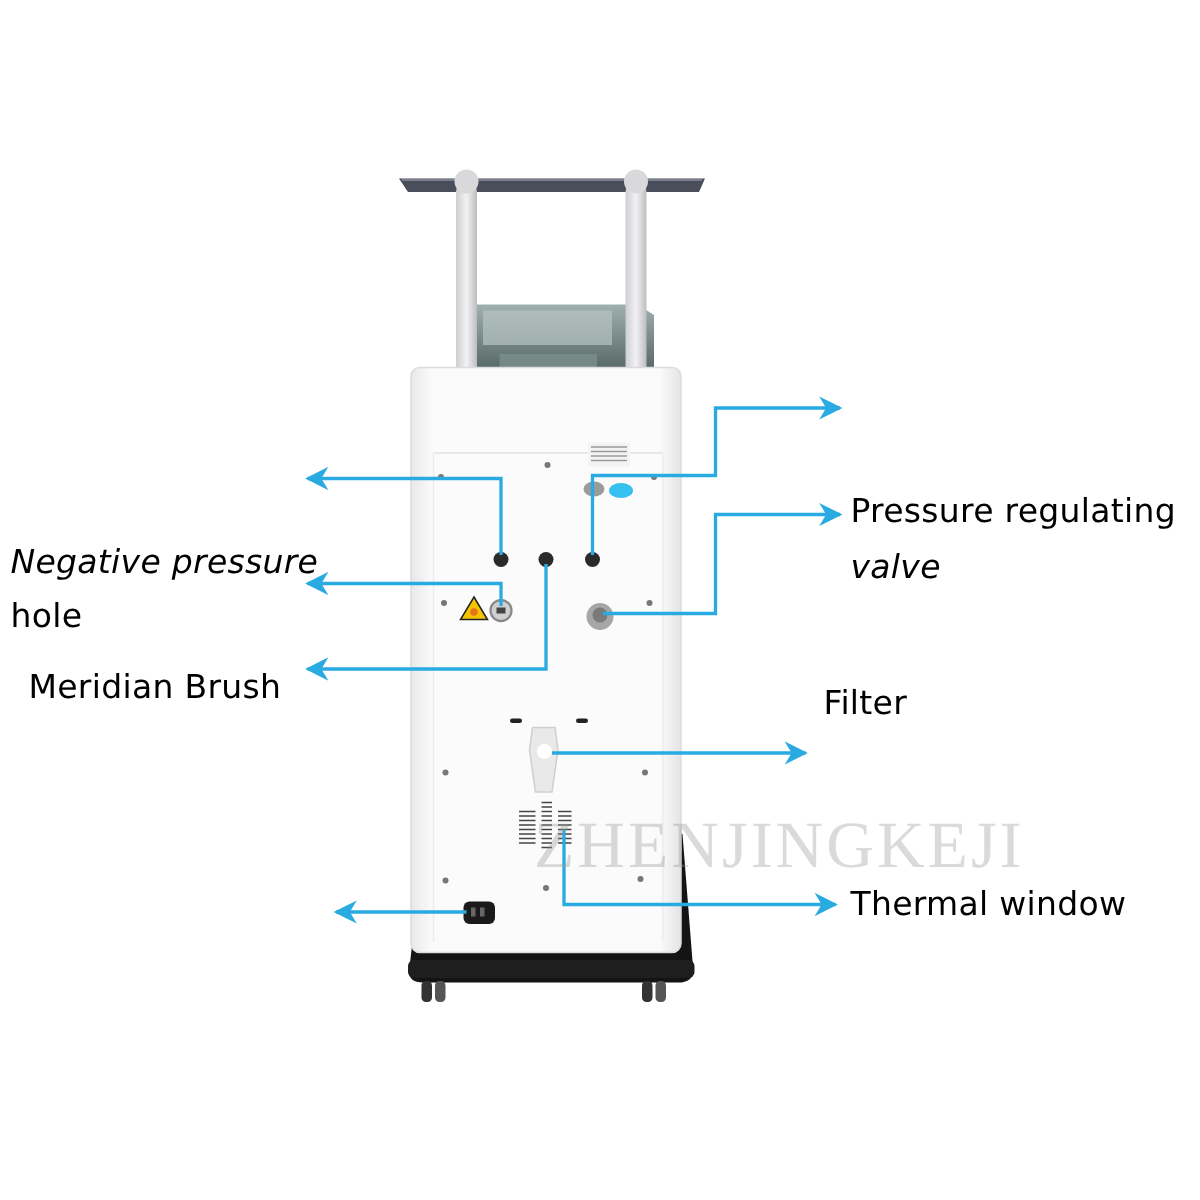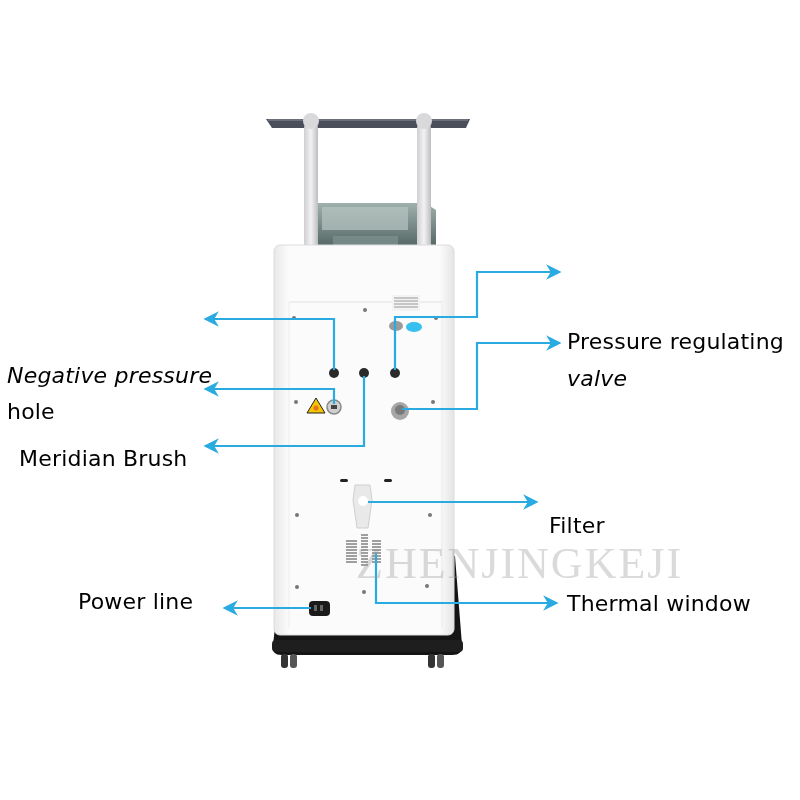--- a/index.html
+++ b/index.html
@@ -178,18 +178,17 @@
 
   <div class="label" style="left:7px; top:358px;font-style:italic;">Negative pressure</div>
   <div class="label" style="left:7px; top:394px;text-align:right;">hole</div>
 
   <div class="label" style="left:19px; top:429px;margin-top:12px;">Meridian Brush</div>
 
 
   <div class="label" style="left:567px; top:324px;">Pressure regulating</div>
   <div class="label" style="left:567px; top:361px;font-style:italic;">valve</div>
 
-  <div class="label" style="left:549px; top:508px;text-align:center;">Filter</div>
+  <div class="label" style="left:549px; top:452px;text-align:center;">Filter</div>
 
   <div class="label" style="left:567px; top:586px;">Thermal window</div>
 
-  <div class="label" style="left:78px; top:584px;">Power line</div>
 </div>
 
 </body></html>

